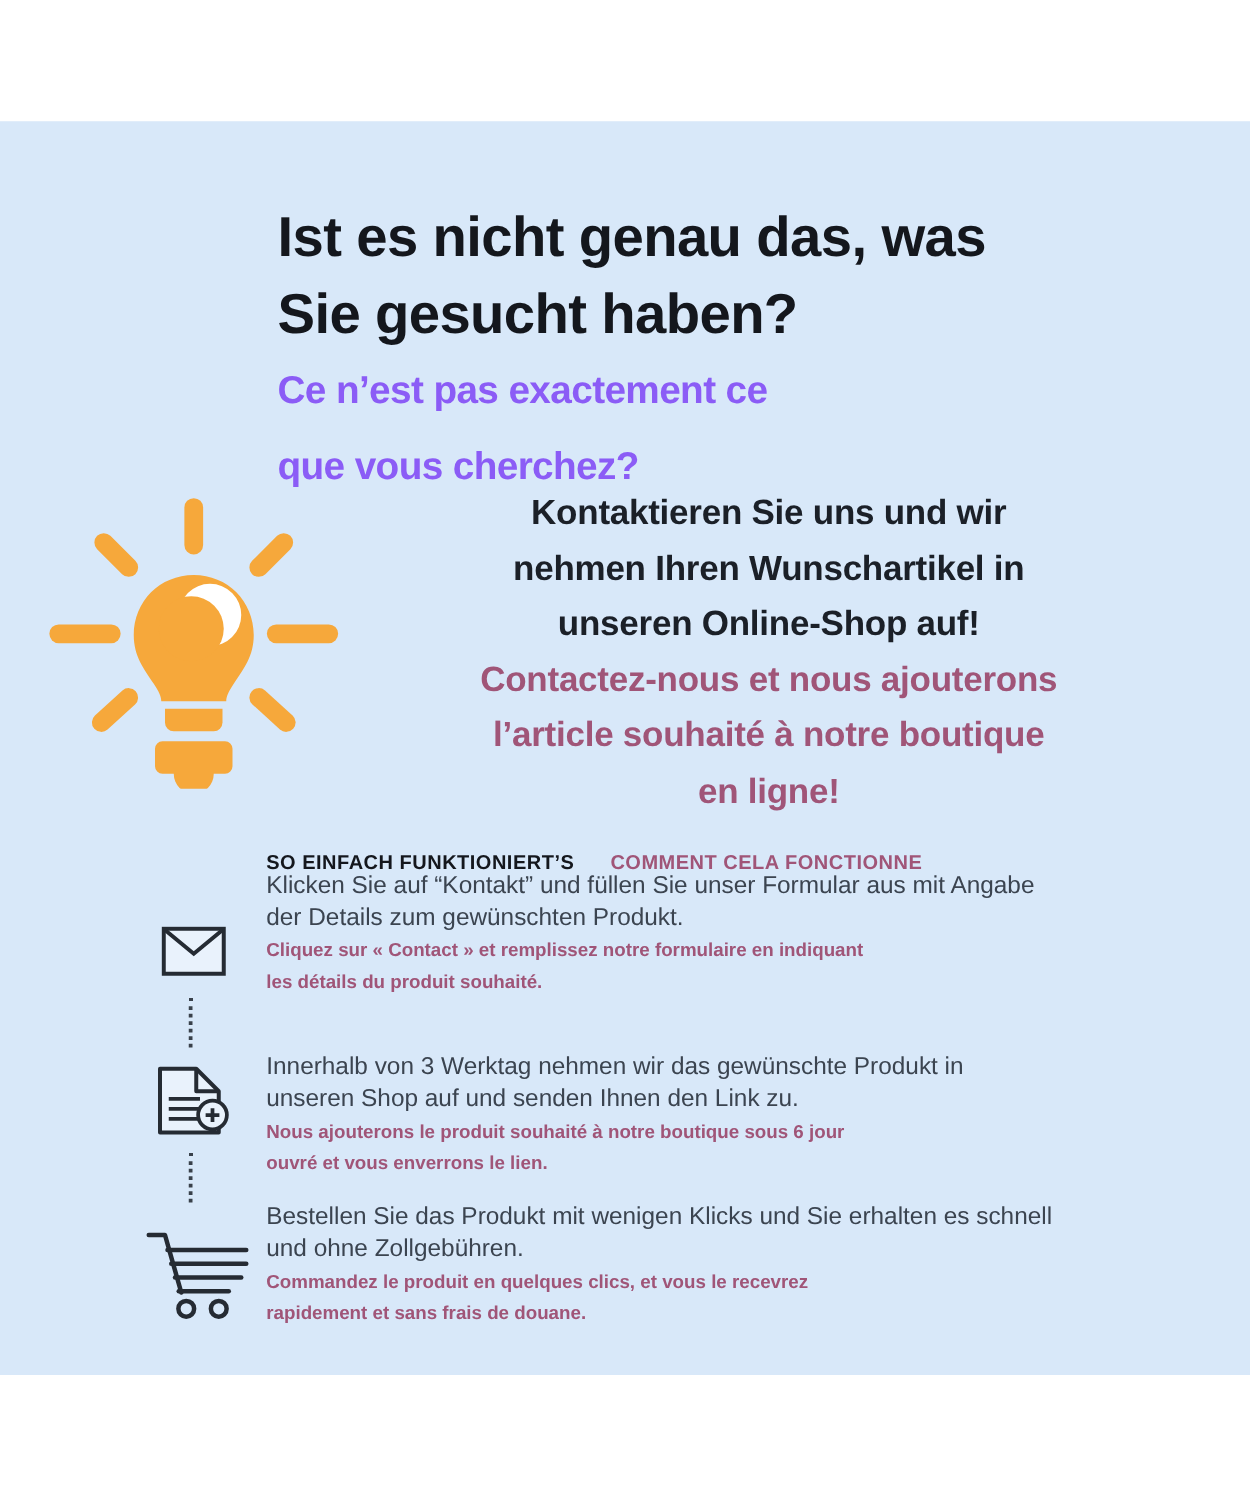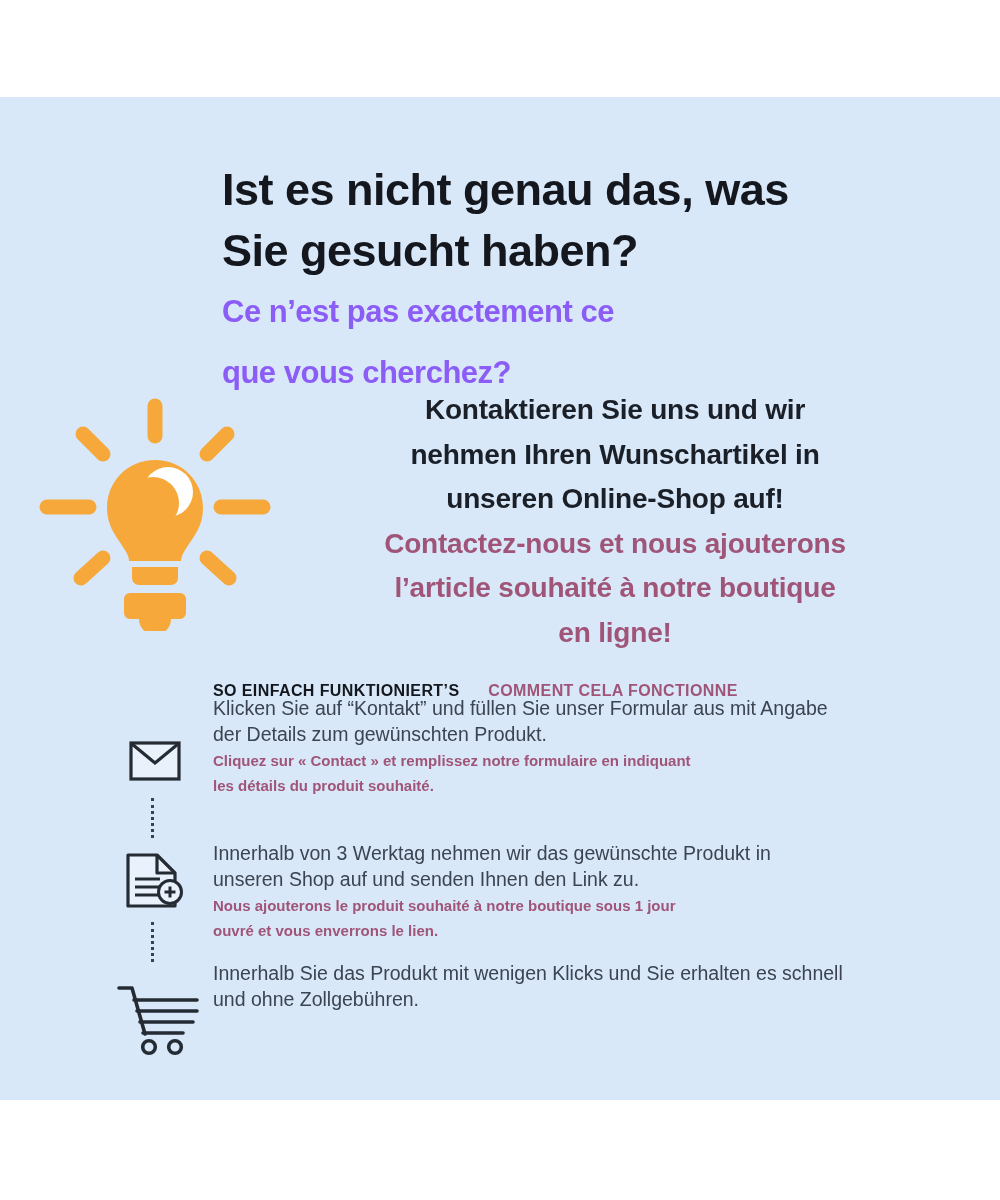--- a/index.html
+++ b/index.html
@@ -136,20 +136,22 @@
 <div class="step step1">
   <div class="step-de pre">Klicken Sie auf “Kontakt” und füllen Sie unser Formular aus mit Angabe
 der Details zum gewünschten Produkt.</div>
   <div class="step-fr pre">Cliquez sur « Contact » et remplissez notre formulaire en indiquant
 les détails du produit souhaité.</div>
 </div>
 
 <div class="step step2">
   <div class="step-de pre">Innerhalb von 3 Werktag nehmen wir das gewünschte Produkt in
 unseren Shop auf und senden Ihnen den Link zu.</div>
-  <div class="step-fr pre">Nous ajouterons le produit souhaité à notre boutique sous 1 jour
+  <div class="step-fr pre">Nous ajouterons le produit souhaité à notre boutique sous 6 jour
 ouvré et vous enverrons le lien.</div>
 </div>
 
 <div class="step step3">
-  <div class="step-de pre">Innerhalb Sie das Produkt mit wenigen Klicks und Sie erhalten es schnell
+  <div class="step-de pre">Bestellen Sie das Produkt mit wenigen Klicks und Sie erhalten es schnell
 und ohne Zollgebühren.</div>
+  <div class="step-fr pre">Commandez le produit en quelques clics, et vous le recevrez
+rapidement et sans frais de douane.</div>
 </div>
 
 </body></html>

